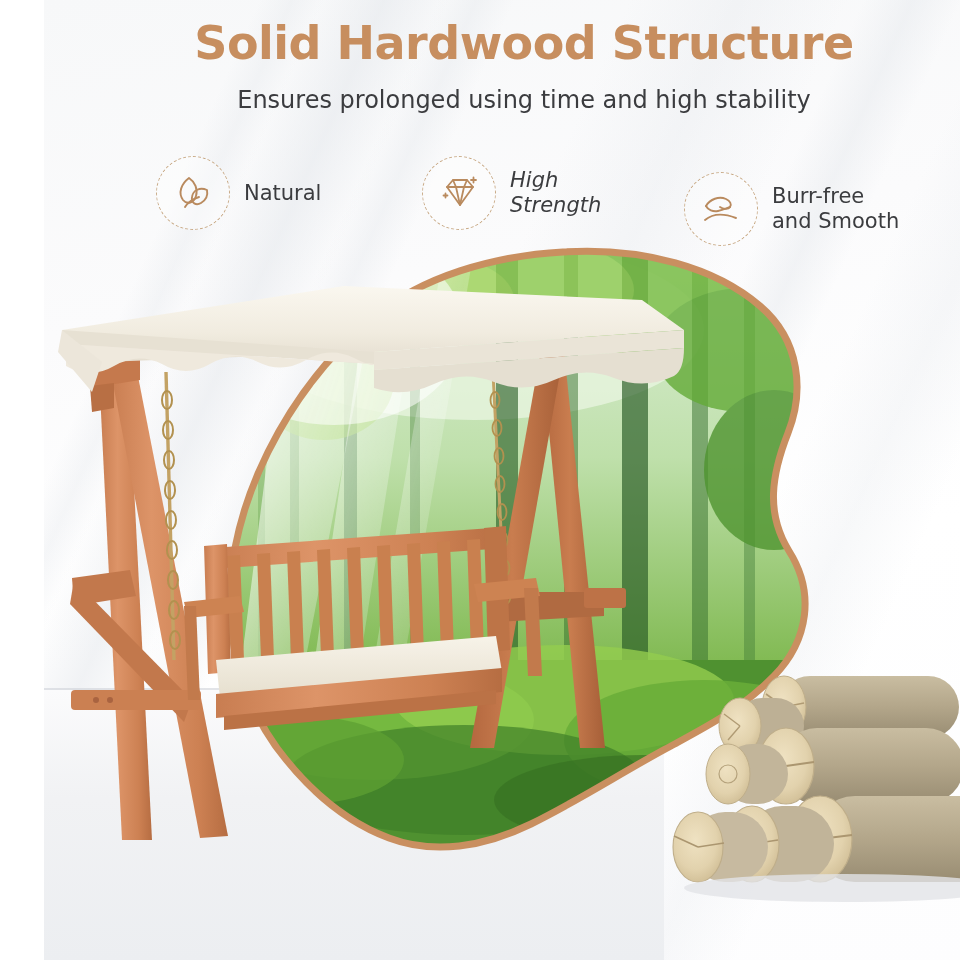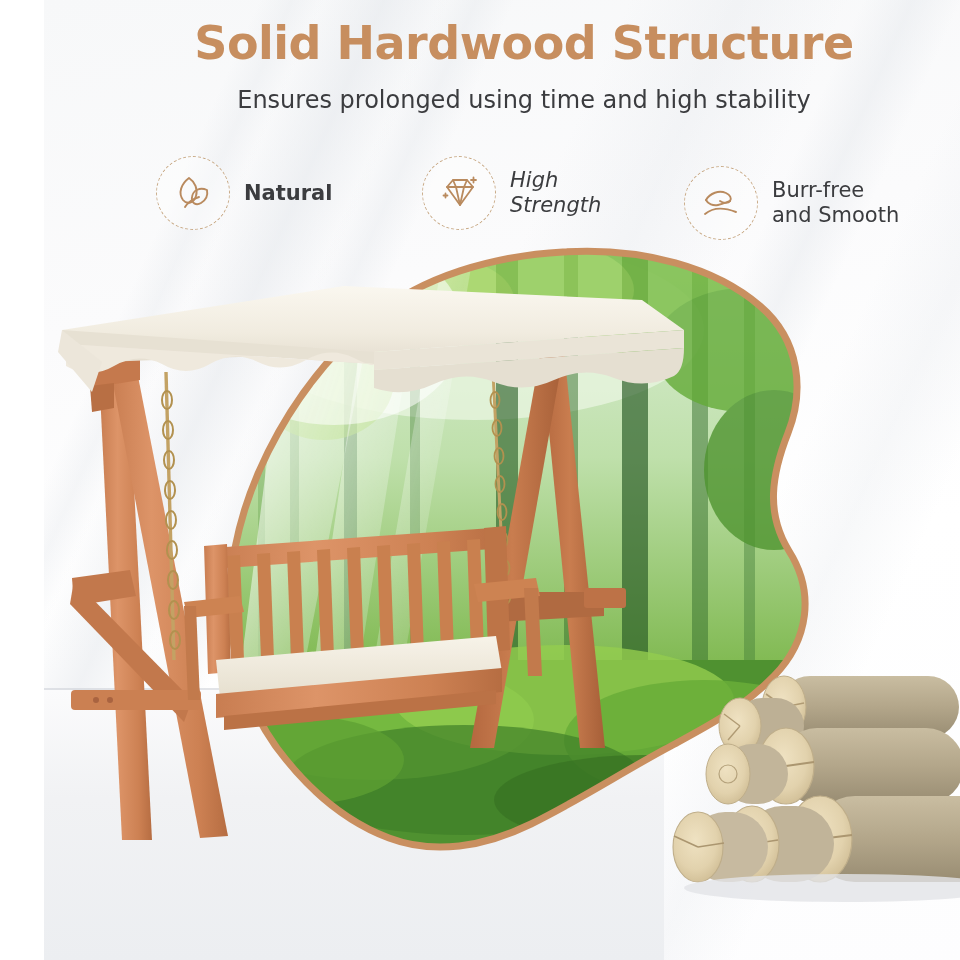--- a/index.html
+++ b/index.html
@@ -27,23 +27,23 @@
   
   .title{position:absolute;top:16px;left:0;width:960px;text-align:center;
     font-size:46px;font-weight:bold;letter-spacing:-.5px;color:#c78e5f;
     font-family:"DejaVu Sans","Liberation Sans",sans-serif;}
   .subtitle{position:absolute;top:86px;left:0;width:960px;text-align:center;
     font-size:24px;color:#3b3c3f;font-family:"DejaVu Sans","Liberation Sans",sans-serif;}
 
   
   .badges{position:absolute;top:156px;left:0;width:960px;height:80px;}
   .badge{position:absolute;display:flex;align-items:center;gap:14px;}
-  .b0{left:112px;top:0;font-weight:bold;}
+  .b0{left:112px;top:0;}
   .b1{left:378px;top:0;font-style:italic;}
-  .b2{left:640px;top:10px;justify-content:center;}
+  .b2{left:640px;top:16px;justify-content:center;}
   .badge-ring{width:72px;height:72px;border-radius:50%;
     border:1.6px dashed #c8a985;display:flex;align-items:center;justify-content:center;
     flex:0 0 72px;background:rgba(255,255,255,.35);}
   .badge-label{font-size:21px;line-height:1.18;color:#3b3c3f;white-space:pre-line;
     font-family:"DejaVu Sans","Liberation Sans",sans-serif;}
 
   
   .scene{position:absolute;inset:0;}
   svg.scene-svg{position:absolute;left:0;top:0;width:960px;height:960px;}
 </style>

